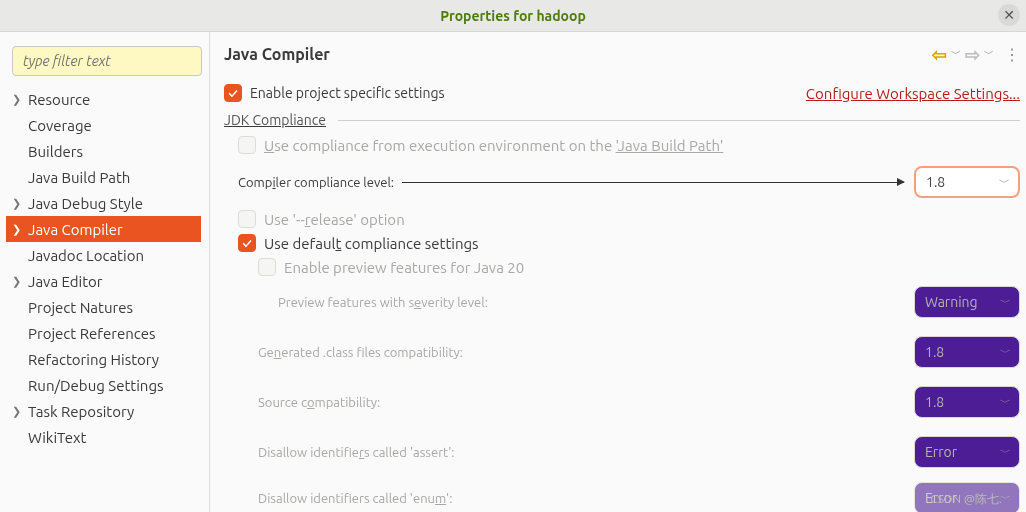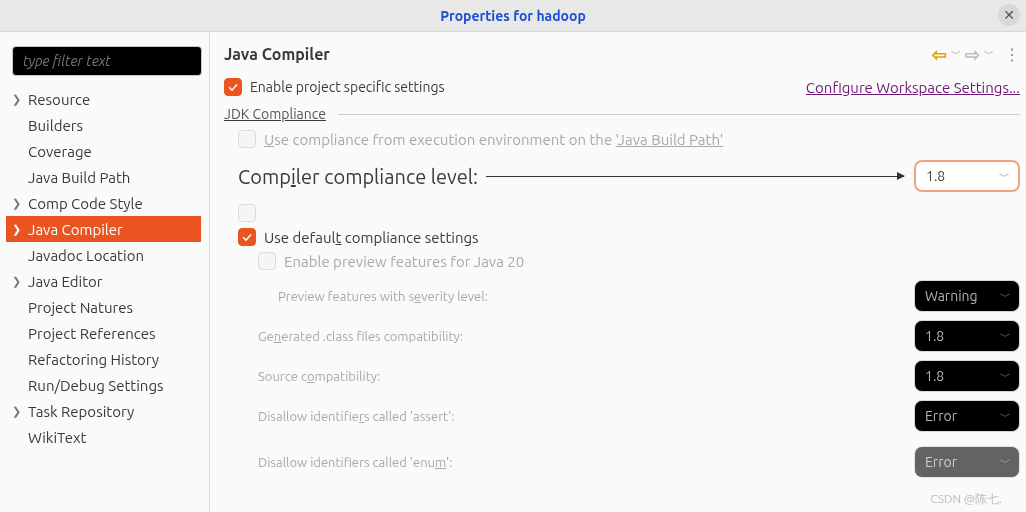--- a/index.html
+++ b/index.html
@@ -1,61 +1,61 @@
 <!DOCTYPE html>
 <html><head>
 <meta charset="utf-8">
 <style>
   * { box-sizing: border-box; font-family: Ubuntu, "Segoe UI", sans-serif; }
   body { margin: 0; background: #fafafa; color: #3b3b3b; font-size: 14px; width: 1026px; }
   .titlebar { height: 32px; background: #e8e8e6; display:flex; align-items:center; justify-content:center; position:relative; border-bottom:1px solid #d7d7d5;}
-  .titlebar-text { font-weight:700; color:#1d4ed8; }
+  .titlebar-text { font-weight:700; color:#4d7c0f; }
   .close-btn { position:absolute; right:6px; top:4px; width:22px; height:22px; border-radius:50%; background:#d9d9d7; display:flex; align-items:center; justify-content:center; font-size:14px; color:#555; }
   .body { display:flex; height:480px; }
   .sidebar { width:210px; padding:10px 8px 10px 6px; border-right:1px solid #ddd; background:#fafafa;}
   .filter { width:190px; margin:4px 0 10px 6px; }
-  .filter input { width:100%; height:30px; border:1px solid #c9c9c7; border-radius:4px; padding:0 10px; color:#888; font-style:italic; font-size:14px; background:#000000;}
+  .filter input { width:100%; height:30px; border:1px solid #c9c9c7; border-radius:4px; padding:0 10px; color:#888; font-style:italic; font-size:14px; background:#fef9c3;}
   .tree { list-style:none; margin:0; padding:0; }
   .tree li { display:flex; align-items:center; height:26px; padding-left:6px; font-size:15px; color:#3a3a3a; cursor:default;}
   .tree li.sel { background:#e95420; color:#fff; }
   .tree li .chev { width:16px; display:inline-block; color:#777; font-size:11px;}
   .tree li.sel .chev { color:#fff; }
   .tree li.noexp .chev { visibility:hidden; }
   .main { flex:1; padding:8px 6px 0 14px; position:relative; overflow:hidden;}
   .main-title-row { display:flex; align-items:center; height:28px; }
   .main-title { font-weight:700; font-size:16px; color:#3a3a3a; flex:1;}
   .nav-icons { display:flex; align-items:center; gap:4px; color:#888; }
   .arrow-back { color:#e6a100; font-size:18px; font-weight:bold;}
   .arrow-fwd { color:#bdbdbd; font-size:18px; font-weight:bold;}
   .menu-dots { font-size:16px; color:#888; margin-left:6px;}
   .mini-chev { font-size:10px; color:#888;}
-  .row1 { display:flex; align-items:center; margin-top:10px; }
-  .link { color:#701a75; text-decoration:underline; font-size:15px;}
+  .row1 { display:flex; align-items:center; margin-top:16px; }
+  .link { color:#b91c1c; text-decoration:underline; font-size:15px;}
   .chk { width:18px; height:18px; border:1px solid #c5c5c3; border-radius:4px; background:#fff; display:inline-flex; align-items:center; justify-content:center; margin-right:8px; flex-shrink:0;}
   .chk.on { background:#e95420; border-color:#e95420; color:#fff;}
   .chk.on::after { content:"✓"; font-size:13px; font-weight:bold; line-height:1;}
   .chk.dis { border-color:#dcdcda; background:#f5f5f3;}
   .fieldset { margin-top:10px; position:relative;}
   .fieldset-title { color:#555; font-size:14px; padding-right:6px; z-index:1;}
   .fieldset-line-wrap { display:flex; align-items:center; gap:6px;text-decoration:underline;}
   .hline { flex:1; height:1px; background:#cfcfcd;}
   .opt-row { display:flex; align-items:center; margin-top:8px; font-size:15px; color:#3a3a3a;}
   .opt-row.dis { color:#a8a8a6;}
   .indent1 { padding-left:14px;}
   .indent2 { padding-left:34px;}
   .indent3 { padding-left:54px;}
   .lvl-row { display:flex; align-items:center; margin-top:12px; }
-  .lvl-label { font-size:20px; color:#3a3a3a;}
+  .lvl-label { font-size:13px; color:#3a3a3a;}
   .lvl-arrow { flex:1; height:1px; background:#333; margin:0 10px 0 8px; position:relative;}
   .lvl-arrow::after { content:""; position:absolute; right:-1px; top:-4px; border-left:8px solid #333; border-top:4.5px solid transparent; border-bottom:4.5px solid transparent;}
   .select { height:32px; min-width:106px; border:1px solid #c9c9c7; border-radius:8px; background:#fff; display:flex; align-items:center; justify-content:space-between; padding:0 8px 0 10px; font-size:14px; color:#444;}
   .select.hl { border:2px solid #f2a17f;}
-  .select.dis { color:#b4b4b2; border-color:#d7d7d5; background:#000000;}
+  .select.dis { color:#b4b4b2; border-color:#d7d7d5; background:#4c1d95;}
   .sel-chev { color:#888; font-size:11px;}
-  .grid-row { display:flex; align-items:center; margin-top:8px;}
+  .grid-row { display:flex; align-items:center; margin-top:18px;}
   .grid-label { flex:1; font-size:13px;}
   .grid-label.dis { color:#a8a8a6;}
   .watermark { position:absolute; right:24px; bottom:4px; color:#bcbcbc; font-size:12px;}
   u.acc { text-decoration: underline; }
 </style>
 </head>
 <body>
 
 <div class="titlebar">
   <span class="titlebar-text">Properties for hadoop</span>
@@ -69,33 +69,33 @@
     <div class="filter">
       <input type="text" placeholder="type filter text" style="">
     </div>
     <ul class="tree" id="tree">
         <li>
           <span class="chev">❯</span>
           <span>Resource</span>
         </li>
         <li class="noexp">
           <span class="chev">❯</span>
+          <span>Coverage</span>
+        </li>
+        <li class="noexp">
+          <span class="chev">❯</span>
           <span>Builders</span>
         </li>
         <li class="noexp">
           <span class="chev">❯</span>
-          <span>Coverage</span>
-        </li>
-        <li class="noexp">
-          <span class="chev">❯</span>
           <span>Java Build Path</span>
         </li>
         <li>
           <span class="chev">❯</span>
-          <span>Comp Code Style</span>
+          <span>Java Debug Style</span>
         </li>
         <li class="sel">
           <span class="chev">❯</span>
           <span>Java Compiler</span>
         </li>
         <li class="noexp">
           <span class="chev">❯</span>
           <span>Javadoc Location</span>
         </li>
         <li>
@@ -169,20 +169,23 @@
         </span>
         <div class="lvl-arrow"></div>
         <div class="select hl">
           <span>1.8</span>
           <span class="sel-chev">﹀</span>
         </div>
       </div>
 
       <div class="opt-row dis indent1" style="margin-top:12px;">
         <span class="chk dis"></span>
+        <span>
+          <span>Use '--</span><u class="acc">r</u><span>elease' option</span>
+        </span>
       </div>
 
       <div class="opt-row indent1" style="margin-top:6px;text-align:right;">
         <span class="chk on"></span>
         <span>
           <span>Use defaul</span><u class="acc">t</u><span> compliance settings</span>
         </span>
       </div>
 
       <div class="opt-row dis indent2" style="margin-top:6px;">

